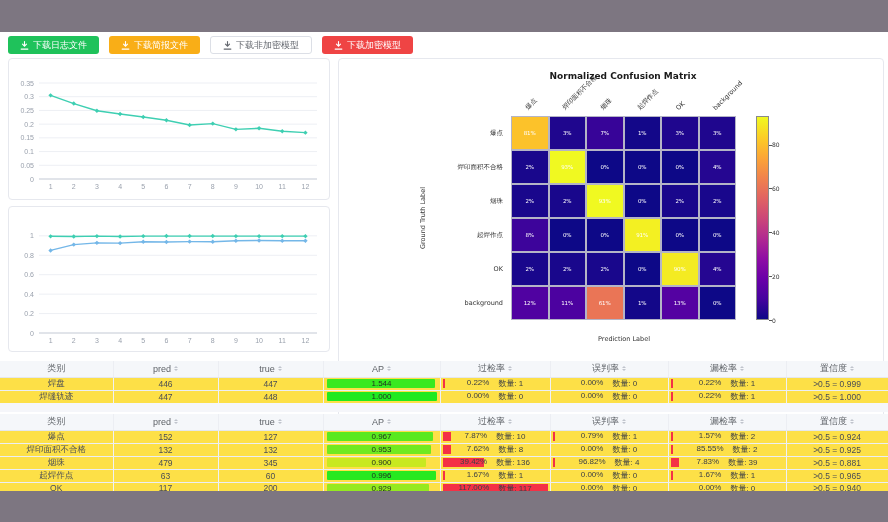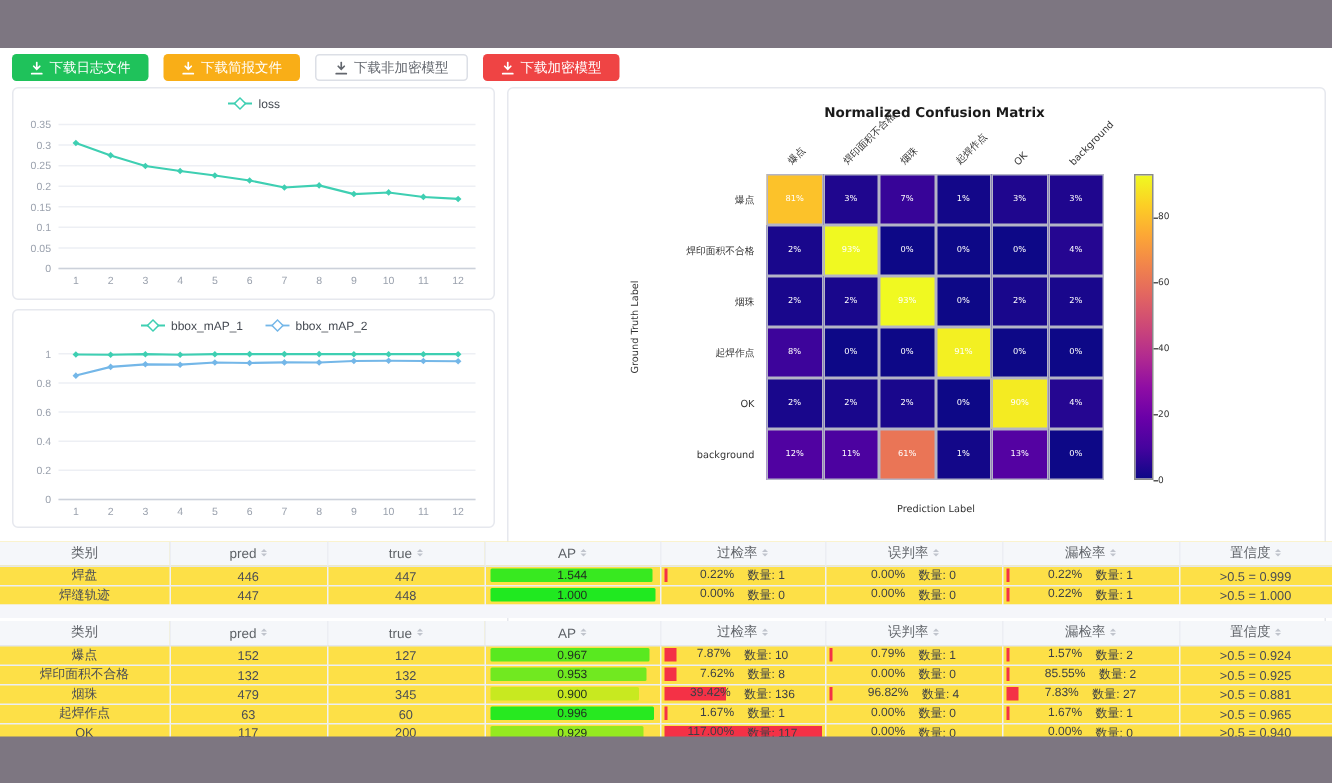--- a/index.html
+++ b/index.html
@@ -102,29 +102,20 @@
     </button>
     <button class="dl-btn b-gray">
       <svg width="9" height="9" viewBox="0 0 8 8">
         <path d="M4 0.5v4M2.2 2.8L4 4.6 5.8 2.8M1 7.2h6" stroke="currentColor" stroke-width="1" fill="none" stroke-linecap="round"></path>
       </svg>
       <span>下载加密模型</span>
     </button>
   </div>
 
 <div id="panel-loss" class="panel">
-  <div class="legend" id="legend-0">
-      <span class="lg-item">
-        <svg width="18" height="10">
-          <line x1="1" y1="5" x2="17" y2="5" stroke="#3ecfb2" stroke-width="1.2"></line>
-          <rect x="6.4" y="2.4" width="5.2" height="5.2" fill="#fff" stroke="#3ecfb2" transform="rotate(45 9 5)"></rect>
-        </svg>
-        <span>loss</span>
-      </span>
-    </div>
   <div class="chart-svg" id="chart-0"><svg width="320" height="120">
         <line x1="30" y1="104" x2="308" y2="104" stroke="#edeff4"></line>
         <text x="25" y="106.5" text-anchor="end" font-size="7" fill="#9aa1ad">0</text>
         <line x1="30" y1="90.28571428571428" x2="308" y2="90.28571428571428" stroke="#edeff4"></line>
         <text x="25" y="92.78571428571428" text-anchor="end" font-size="7" fill="#9aa1ad">0.05</text>
         <line x1="30" y1="76.57142857142856" x2="308" y2="76.57142857142856" stroke="#edeff4"></line>
         <text x="25" y="79.07142857142856" text-anchor="end" font-size="7" fill="#9aa1ad">0.1</text>
         <line x1="30" y1="62.857142857142854" x2="308" y2="62.857142857142854" stroke="#edeff4"></line>
         <text x="25" y="65.35714285714286" text-anchor="end" font-size="7" fill="#9aa1ad">0.15</text>
         <line x1="30" y1="49.14285714285714" x2="308" y2="49.14285714285714" stroke="#edeff4"></line>
@@ -158,36 +149,20 @@
         <path d="M180.58333333333334 47.765714285714274L182.78333333333333 49.96571428571428L180.58333333333334 52.16571428571428L178.38333333333335 49.96571428571428Z" fill="#3ecfb2"></path>
         <path d="M203.75 46.39428571428571L205.95 48.59428571428571L203.75 50.794285714285714L201.55 48.59428571428571Z" fill="#3ecfb2"></path>
         <path d="M226.91666666666669 52.15428571428571L229.11666666666667 54.354285714285716L226.91666666666669 56.55428571428572L224.7166666666667 54.354285714285716Z" fill="#3ecfb2"></path>
         <path d="M250.08333333333334 51.05714285714285L252.28333333333333 53.25714285714285L250.08333333333334 55.457142857142856L247.88333333333335 53.25714285714285Z" fill="#3ecfb2"></path>
         <path d="M273.25 54.074285714285715L275.45 56.27428571428572L273.25 58.47428571428572L271.05 56.27428571428572Z" fill="#3ecfb2"></path>
         <path d="M296.4166666666667 55.44571428571428L298.6166666666667 57.645714285714284L296.4166666666667 59.84571428571429L294.2166666666667 57.645714285714284Z" fill="#3ecfb2"></path>
       </svg></div>
 </div>
 
 <div id="panel-map" class="panel">
-  <div class="legend" id="legend-1">
-      <span class="lg-item">
-        <svg width="18" height="10">
-          <line x1="1" y1="5" x2="17" y2="5" stroke="#3ecfb2" stroke-width="1.2"></line>
-          <rect x="6.4" y="2.4" width="5.2" height="5.2" fill="#fff" stroke="#3ecfb2" transform="rotate(45 9 5)"></rect>
-        </svg>
-        <span>bbox_mAP_1</span>
-      </span>
-      <span class="lg-item">
-        <svg width="18" height="10">
-          <line x1="1" y1="5" x2="17" y2="5" stroke="#74b7e8" stroke-width="1.2"></line>
-          <rect x="6.4" y="2.4" width="5.2" height="5.2" fill="#fff" stroke="#74b7e8" transform="rotate(45 9 5)"></rect>
-        </svg>
-        <span>bbox_mAP_2</span>
-      </span>
-    </div>
   <div class="chart-svg" id="chart-1"><svg width="320" height="126">
         <line x1="30" y1="110" x2="308" y2="110" stroke="#edeff4"></line>
         <text x="25" y="112.5" text-anchor="end" font-size="7" fill="#9aa1ad">0</text>
         <line x1="30" y1="90.57142857142857" x2="308" y2="90.57142857142857" stroke="#edeff4"></line>
         <text x="25" y="93.07142857142857" text-anchor="end" font-size="7" fill="#9aa1ad">0.2</text>
         <line x1="30" y1="71.14285714285714" x2="308" y2="71.14285714285714" stroke="#edeff4"></line>
         <text x="25" y="73.64285714285714" text-anchor="end" font-size="7" fill="#9aa1ad">0.4</text>
         <line x1="30" y1="51.714285714285715" x2="308" y2="51.714285714285715" stroke="#edeff4"></line>
         <text x="25" y="54.214285714285715" text-anchor="end" font-size="7" fill="#9aa1ad">0.6</text>
         <line x1="30" y1="32.28571428571429" x2="308" y2="32.28571428571429" stroke="#edeff4"></line>
@@ -665,21 +640,21 @@
                 <span>96.82%</span>
                 <span>数量: 4</span>
               </span>
             </div>
           </td>
           <td>
             <div class="ratewrap">
               <div class="ratebar" style="width:max(2px,7.83%)"></div>
               <span class="ratetext">
                 <span>7.83%</span>
-                <span>数量: 27</span>
+                <span>数量: 39</span>
               </span>
             </div>
           </td>
           <td class="conf">&gt;0.5 = 0.881</td>
         </tr>
         <tr style="height:11px">
           <td>起焊作点</td>
           <td>63</td>
           <td>60</td>
           <td>

